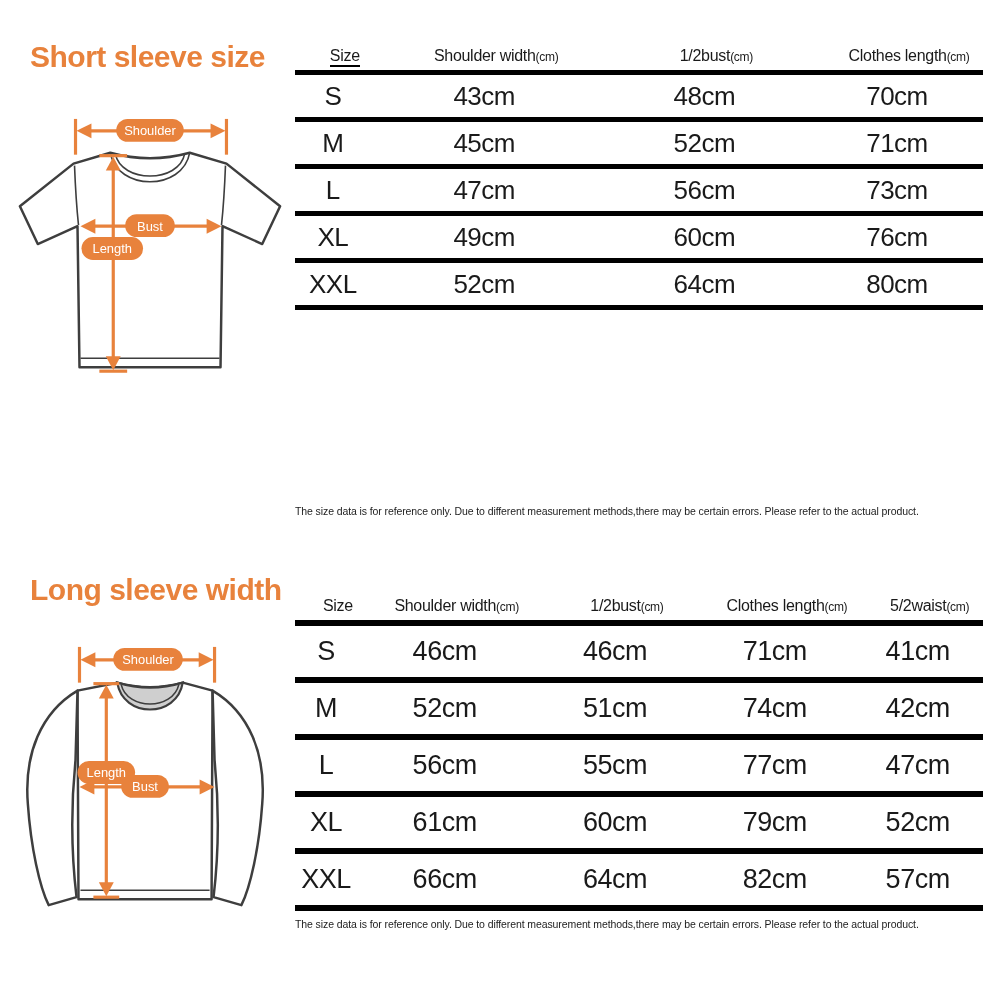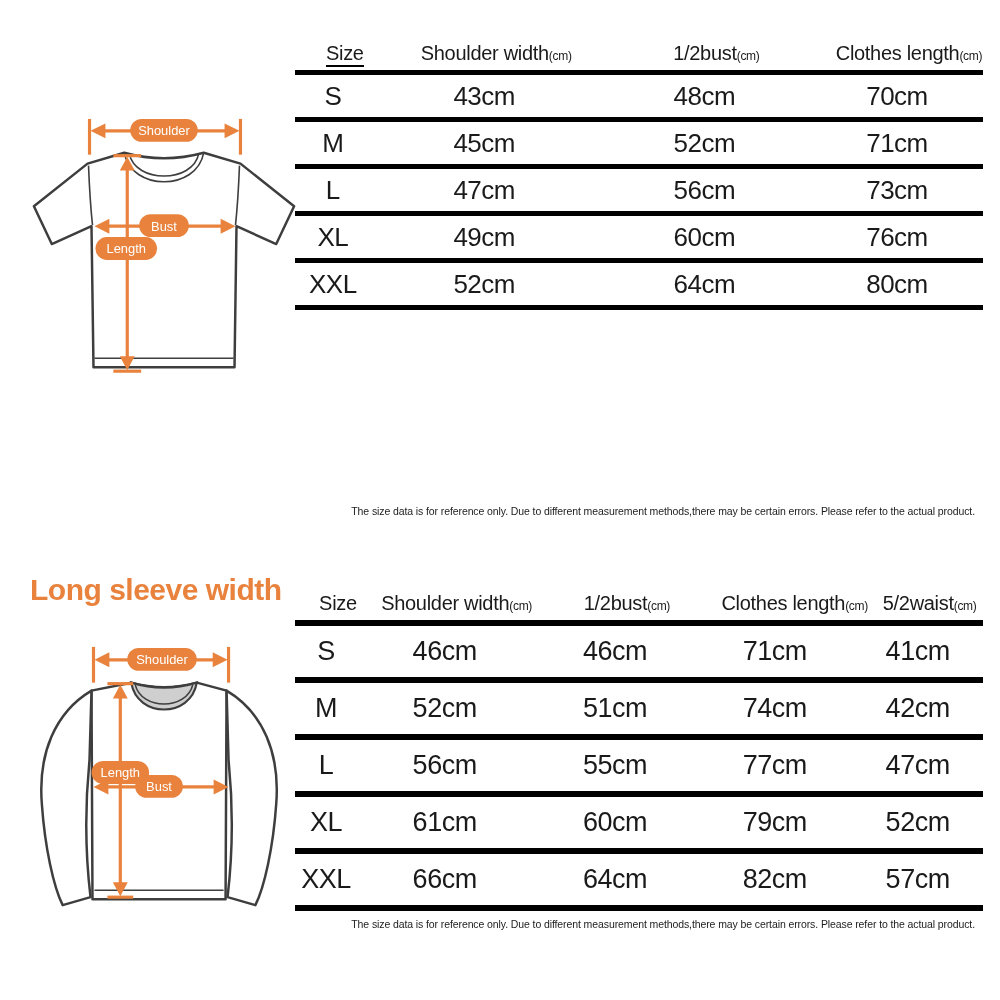--- a/index.html
+++ b/index.html
@@ -5,54 +5,55 @@
   html,body{margin:0;padding:0;background:#fff;}
   body{width:1000px;height:1000px;position:relative;overflow:hidden;
        font-family:"Liberation Sans",sans-serif;color:#1a1a1a;}
   .page{position:absolute;inset:0;width:1000px;height:1000px;background:#fff;}
 
   .section-title{position:absolute;font-size:30px;font-weight:700;
        letter-spacing:-0.5px;color:var(--accent,#e8823c);white-space:nowrap;}
   #short-title{left:30px;top:40px;}
   #long-title{left:30px;top:573px;}
 
-  .diagram{position:absolute;left:20px;width:288px;height:292px;}
+  .diagram{position:absolute;left:6px;width:288px;height:292px;}
   #short-diagram{top:106px;}
   #long-diagram{top:632px;}
   svg text{font-family:"Liberation Sans",sans-serif;}
   .pill-text{font-size:13px;fill:#fff;text-anchor:middle;}
   .shirt{fill:#fff;stroke:#3e3e3e;stroke-width:2.5;stroke-linejoin:round;}
   .seam{fill:none;stroke:#3e3e3e;stroke-width:1.6;}
   .ann{stroke:var(--accent,#e8823c);stroke-width:3.2;fill:none;}
   .ann-fill{fill:var(--accent,#e8823c);stroke:none;}
 
   table.size-table{position:absolute;left:295px;width:688px;border-collapse:collapse;
        table-layout:fixed;}
   #short-table{top:36px;}
   #long-table{top:584px;}
   .size-table th,.size-table td{text-align:center;padding:0;vertical-align:middle;}
   .size-table th{font-weight:400;vertical-align:bottom;padding-bottom:5px;white-space:nowrap;}
-  .h-label{font-size:20px;letter-spacing:-0.3px;margin-left:24px;}
+  .h-label{font-size:16px;letter-spacing:-0.3px;margin-left:24px;}
   .h-unit{font-size:12px;letter-spacing:-0.3px;text-align:center;}
   #short-table th{border-bottom:5px solid #000;height:29px;}
   #short-table td{border-bottom:5px solid #000;height:42px;font-size:26px;letter-spacing:-0.5px;}
   #long-table th{border-bottom:6px solid #000;height:31px;}
   #long-table td{border-bottom:6px solid #000;height:51px;font-size:27px;letter-spacing:-0.5px;}
   #short-table th:first-child .h-label{border-bottom:2px solid #000;padding-bottom:1px;}
 
-  .note{position:absolute;left:295px;width:688px;box-sizing:border-box;text-align:right;
+  .note{position:absolute;left:295px;width:688px;box-sizing:border-box;text-align:left;
        padding-right:8px;font-size:10.5px;color:#1c1c1c;letter-spacing:-0.1px;}
   #short-note{top:505px;}
   #long-note{top:918px;}
 </style>
 </head>
 <body>
 
 <div class="page">
 
+  <div id="short-title" class="section-title">Short sleeve size</div>
 
   <div id="short-diagram" class="diagram">
     <svg viewBox="0 0 290 292" width="288" height="292">
 
       <path class="shirt" d="M105,46 L68,57 L14,100 L32,138 L72,120 L74,262 L216,262 L218,120 L258,138 L276,100 L222,57 L185,46 Q145,57 105,46 Z"></path>
       <path class="seam" d="M105,46 C112,85 178,85 185,46"></path>
       <path class="seam" d="M110,47 C116,77 174,77 180,47" stroke-width="1.2"></path>
       <path class="seam" d="M69,59 C70,85 71,100 73,119"></path>
       <path class="seam" d="M221,59 C220,85 219,100 217,119"></path>
       <line class="seam" x1="75" y1="253" x2="215" y2="253" stroke-width="1.4"></line>

